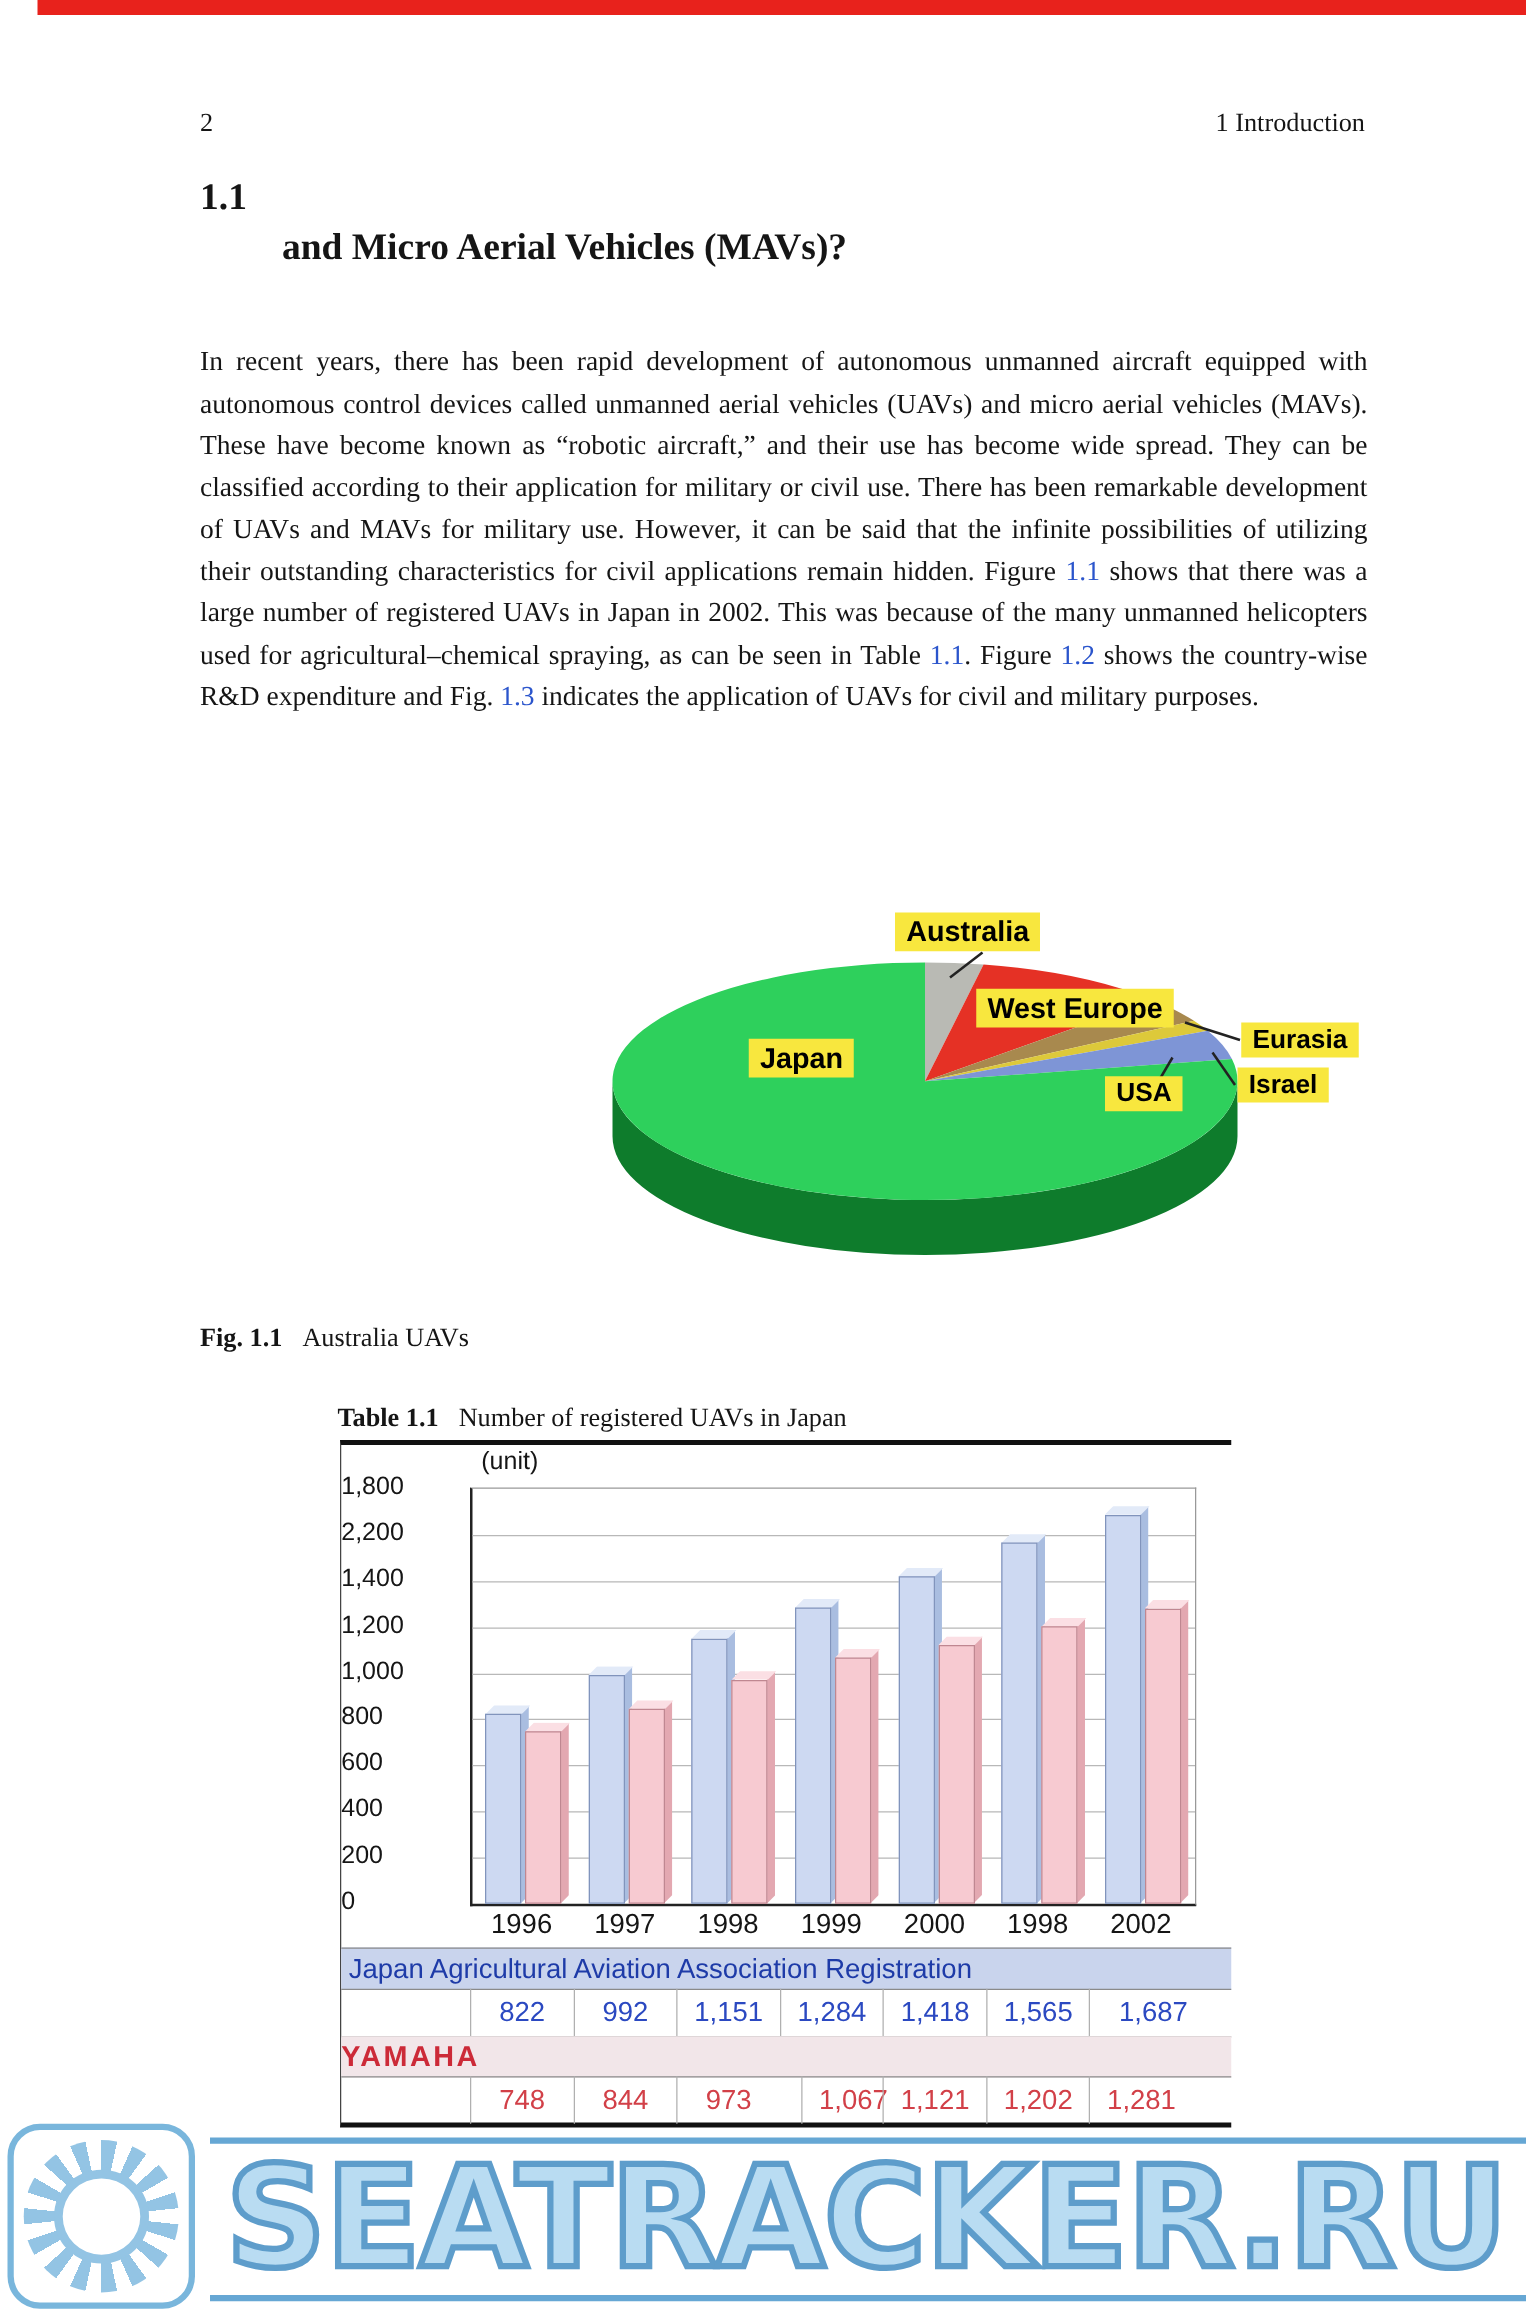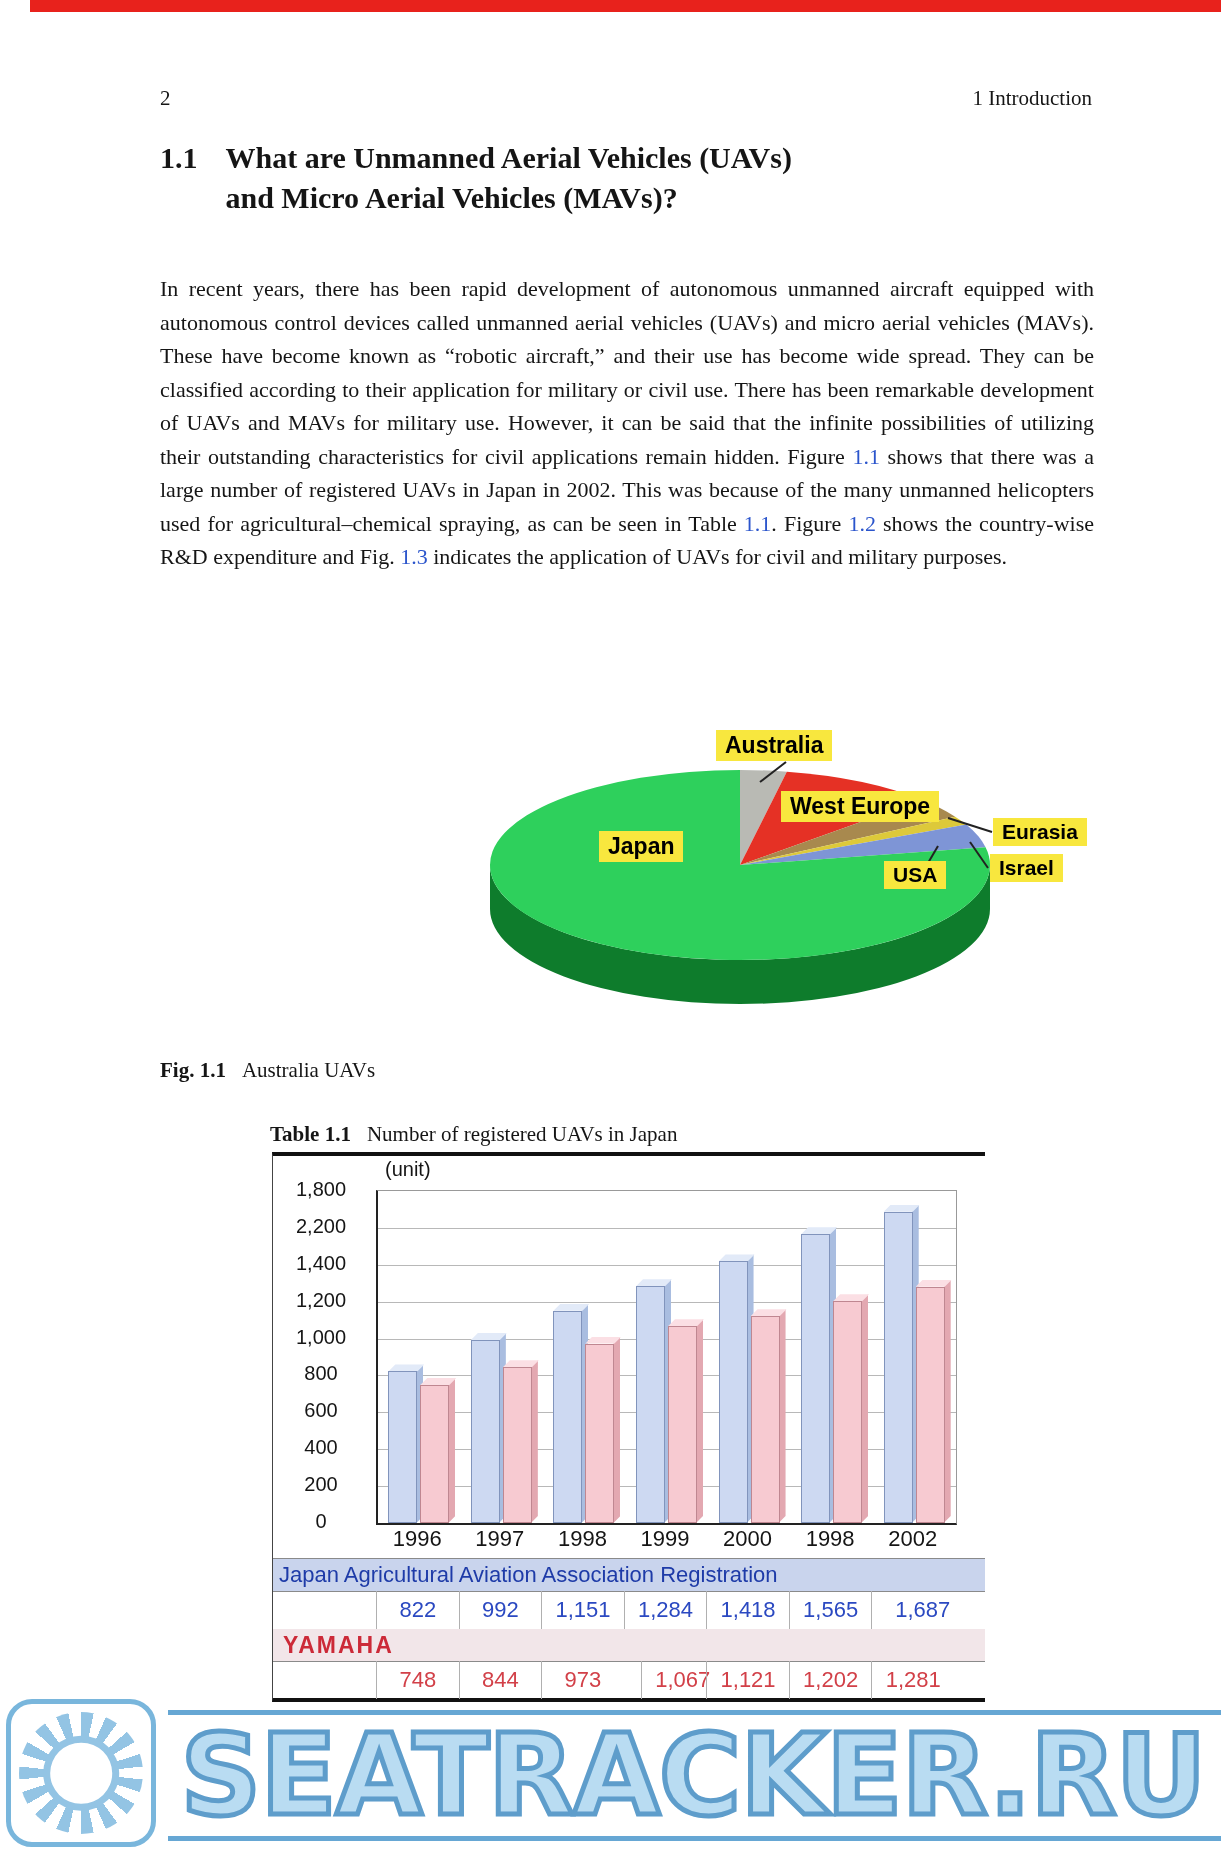--- a/index.html
+++ b/index.html
@@ -38,21 +38,21 @@
   .fig-caption{position:absolute;left:160px;top:1058px;font-size:21px;}
   .cap-bold{font-weight:bold;margin-right:16px;}
 
   .table-caption{position:absolute;left:270px;top:1122px;font-size:21px;}
 
   
   .tbl{position:absolute;left:272px;top:1152px;width:712px;height:542px;
        border-top:4px solid #111;border-bottom:4px solid #111;border-left:1px solid #444;
        font-family:"Liberation Sans",sans-serif;background:#fff;}
   .unit-lab{position:absolute;left:112px;top:2px;font-size:20px;}
-  .ylab{position:absolute;left:0;width:96px;text-align:center;font-size:20px;padding-right:2px;}
+  .ylab{position:absolute;left:0;width:96px;text-align:left;font-size:20px;padding-right:2px;}
   .bar-plot{position:absolute;left:103px;top:34px;width:578px;height:332px;background:#fff;
             border:1px solid #999;border-left:2px solid #222;border-bottom:2px solid #222;box-sizing:content-box;}
   .grid{position:absolute;left:0;width:100%;height:1px;background:#b8b8b8;}
   .bar{position:absolute;bottom:0;width:29px;}
   .bar-face{position:absolute;inset:0;border:1px solid;box-sizing:border-box;}
   .bar-top{position:absolute;left:0;top:-7px;width:36px;height:7px;
            clip-path:polygon(7px 0,100% 0,calc(100% - 7px) 100%,0 100%);}
   .bar-side{position:absolute;left:28px;top:-7px;width:7px;height:calc(100% + 7px);
             clip-path:polygon(0 7px,100% 0,100% calc(100% - 7px),0 100%);}
   .years{position:absolute;left:0;top:370px;height:30px;width:100%;}
@@ -60,21 +60,21 @@
   .row-band{position:absolute;left:0;top:402px;width:100%;height:32px;background:#c9d4ed;
             border-top:1px solid #8a8a8a;border-bottom:1px solid #8a8a8a;display:flex;align-items:center;}
   .row-band span{color:#1e3ba8;font-size:22px;margin-left:6px;}
   .row-nums{position:absolute;left:0;width:100%;height:38px;}
   .row-blue{top:435px;border-bottom:1px solid #8a8a8a;color:#2b49c1;}
   .row-red{top:505px;color:#d24048;}
   .ncell{position:absolute;top:0;height:100%;display:flex;align-items:center;justify-content:center;
          font-size:22px;border-left:1px solid #b0b0b0;box-sizing:border-box;}
   .row-yamaha{position:absolute;left:0;top:473px;width:100%;height:32px;background:#f2e6e9;
               border-bottom:1px solid #8a8a8a;display:flex;align-items:center;}
-  .row-yamaha span{color:#cc2a38;font-weight:bold;font-size:23px;margin-left:10px;letter-spacing:2px;}
+  .row-yamaha span{color:#cc2a38;font-weight:bold;font-size:23px;letter-spacing:2px;}
 
   
   .wm{position:absolute;left:0;top:1698px;width:100%;height:153px;}
   .wm-line{position:absolute;left:168px;right:0;height:5px;background:#66a7d4;}
   .wm-line-top{top:12px;}
   .wm-line-bottom{bottom:10px;}
   .wm-icon{position:absolute;left:6px;top:1px;width:150px;height:148px;border:5px solid #79b6dc;
            border-radius:26px;background:#fff;box-sizing:border-box;overflow:hidden;}
   .sun{position:absolute;inset:8px;border-radius:50%;
        background:repeating-conic-gradient(from 0deg,#93c4e4 0deg 12deg,#ffffff 12deg 24deg);}
@@ -92,21 +92,21 @@
   <div class="top-red"></div>
 
   <div class="running-head">
     <span>2</span>
     <span>1 Introduction</span>
   </div>
 
   <h1 class="section-heading">
     <span>1.1</span>
     <span>
-      <span>What are Unmanned Aerial Vehicles (UAVs)</span><br>
+      <br>
       <span>and Micro Aerial Vehicles (MAVs)?</span>
     </span>
   </h1>
 
   <div class="body-text"><span>In recent years, there has been rapid development of autonomous unmanned aircraft equipped with autonomous control devices called unmanned aerial vehicles (UAVs) and micro aerial vehicles (MAVs). These have become known as “robotic aircraft,” and their use has become wide spread. They can be classified according to their application for military or civil use. There has been remarkable development of UAVs and MAVs for military use. However, it can be said that the infinite possibilities of utilizing their outstanding characteristics for civil applications remain hidden. Figure </span><span class="ref">1.1</span><span> shows that there was a large number of registered UAVs in Japan in 2002. This was because of the many unmanned helicopters used for agricultural–chemical spraying, as can be seen in Table </span><span class="ref">1.1</span><span>. Figure </span><span class="ref">1.2</span><span> shows the country-wise R&amp;D expenditure and Fig. </span><span class="ref">1.3</span><span> indicates the application of UAVs for civil and military purposes.</span></div>
 
   <div class="fig1">
     <svg class="pie-svg" viewBox="0 0 622 360">
         <path d="M 12 137 A 250 95 0 0 0 512 137 L 512 181 A 250 95 0 0 1 12 181 Z" fill="#0e7c2c"></path>
         <path d="M 262 137 L 262 42 A 250 95 0 0 1 308.84532864643114 43.682711180774575 Z" fill="#b9bab4"></path>

